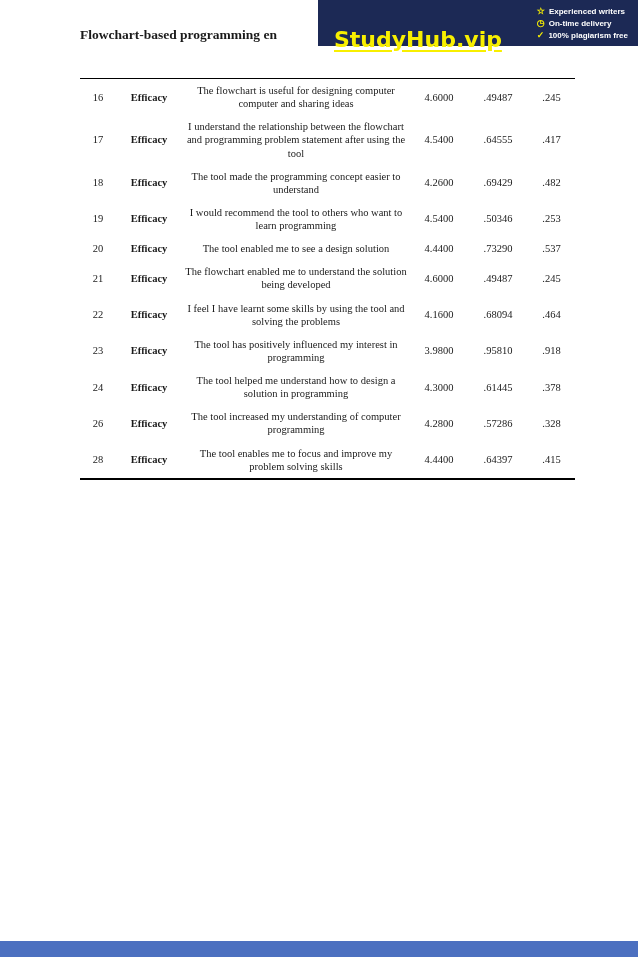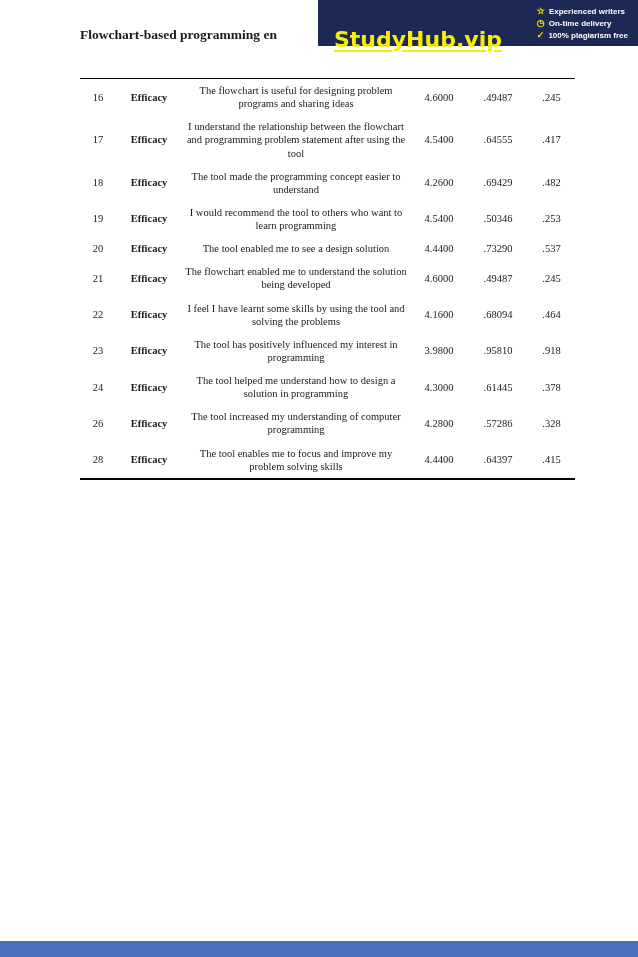--- a/index.html
+++ b/index.html
@@ -114,21 +114,21 @@
 </div>
   </div>
 
   <h1 class="title">Flowchart-based programming en</h1>
 
   <table class="results">
     <tbody id="rows">
   <tr>
     <td class="col-num">16</td>
     <td class="col-category">Efficacy</td>
-    <td class="col-statement">The flowchart is useful for designing problem programs and sharing ideas</td>
+    <td class="col-statement">The flowchart is useful for designing computer computer and sharing ideas</td>
     <td class="col-mean">4.6000</td>
     <td class="col-std">.49487</td>
     <td class="col-variance">.245</td>
   </tr>
 
   <tr>
     <td class="col-num">17</td>
     <td class="col-category">Efficacy</td>
     <td class="col-statement">I understand the relationship between the flowchart and programming problem statement after using the tool</td>
     <td class="col-mean">4.5400</td>

